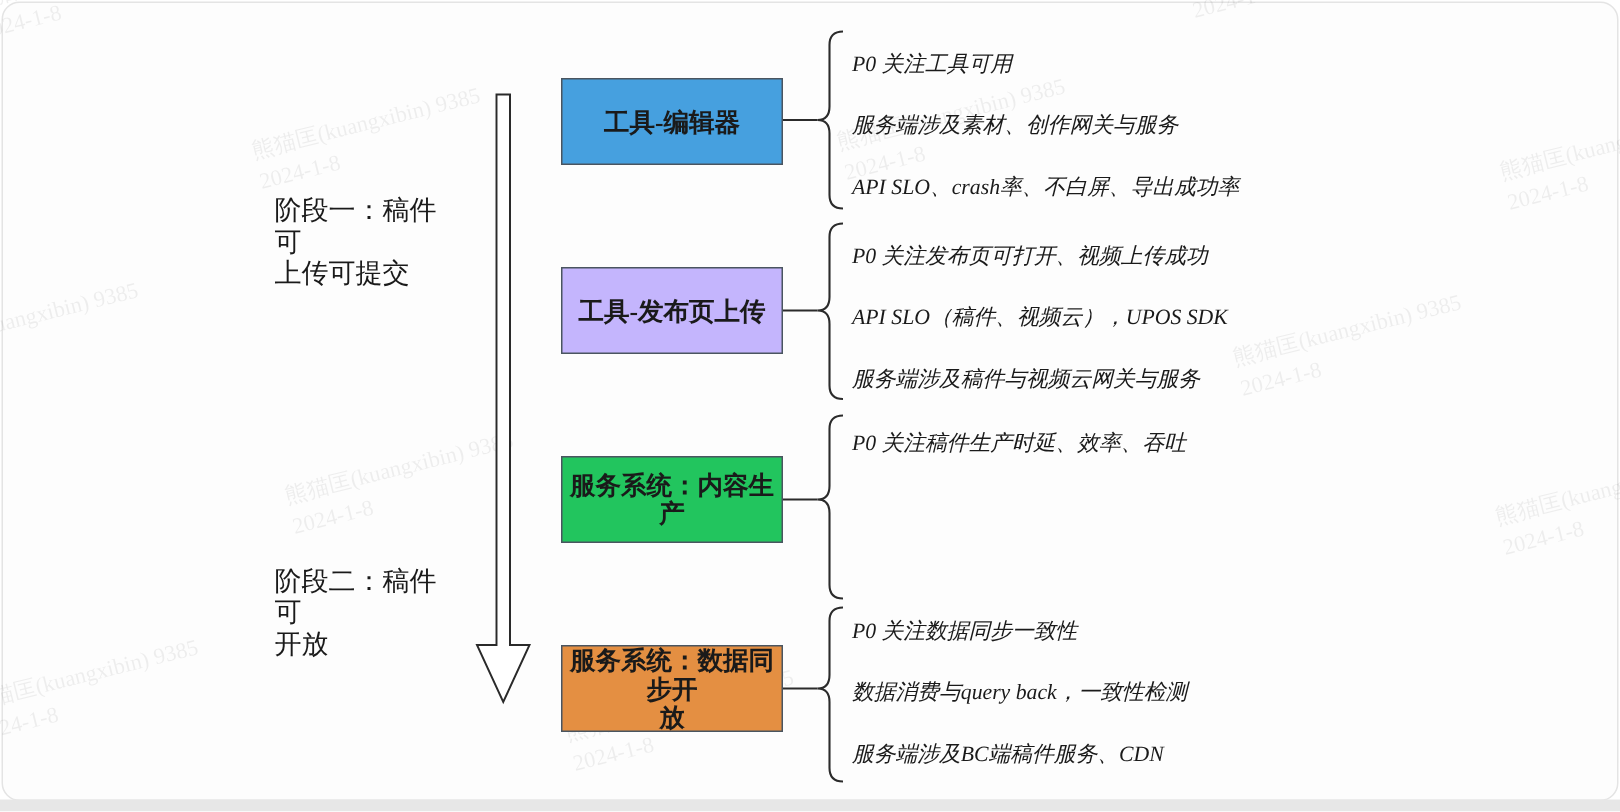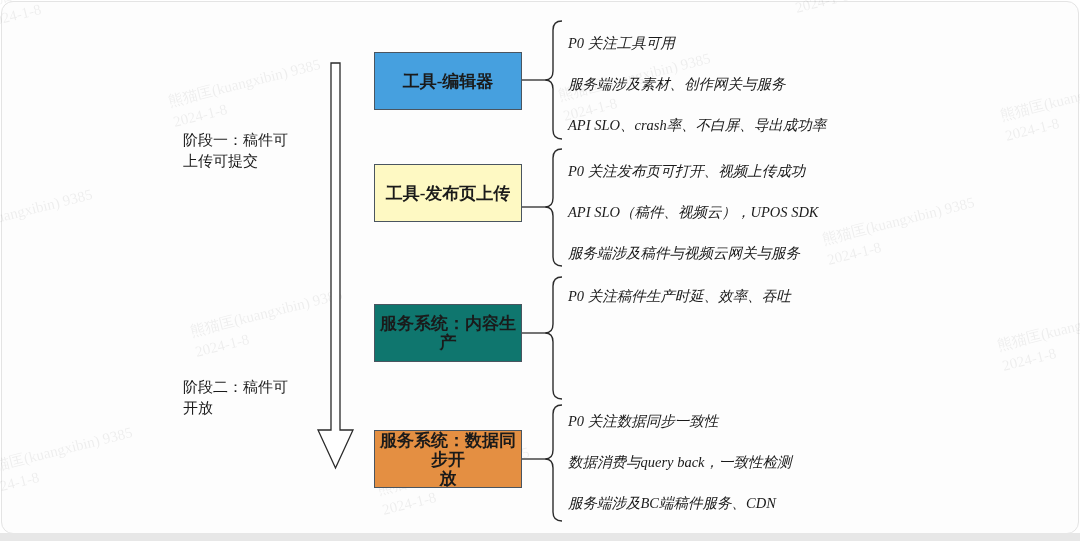--- a/index.html
+++ b/index.html
@@ -7,21 +7,21 @@
        font-family:"Liberation Serif","DejaVu Serif",serif;color:#1a1a1a;}
   .canvas{position:absolute;left:1px;top:1px;width:1076px;height:531px;
           background:#fdfdfd;border:1px solid #e4e4e4;border-radius:12px;}
   .bottom-strip{position:absolute;left:0;top:533px;width:1080px;height:8px;
                 background:#e7e7e7;}
   
   .wm{position:absolute;transform:rotate(-14deg);transform-origin:left top;
       color:#000;opacity:0.06;font-size:15px;line-height:21px;white-space:nowrap;
       pointer-events:none;}
   
-  .phase{position:absolute;left:183px;width:120px;font-size:15px;line-height:21px;
+  .phase{position:absolute;left:183px;width:120px;font-size:18px;line-height:21px;
          white-space:pre-line;}
   
   .arrow-svg{position:absolute;left:310px;top:60px;}
   
   .nodebox{position:absolute;left:374px;width:148px;height:58px;
            border:1.5px solid #4a5560;display:flex;align-items:center;justify-content:center;
            text-align:center;font-size:17px;font-weight:700;line-height:19px;
            white-space:pre-line;padding:0 4px;box-sizing:border-box;}
   
   .brace-svg{position:absolute;left:522px;}
@@ -73,32 +73,32 @@
 <svg class="brace-svg" style="top:20px" width="46" height="121">
   <line x1="0" y1="60" x2="23" y2="60" stroke="#2b2b2b" stroke-width="1.3"></line>
   <path d="M40,1 Q31,1 31,10 L31,51 Q31,60 23,60 Q31,60 31,69 L31,110 Q31,119 40,119" fill="none" stroke="#2b2b2b" stroke-width="1.4"></path>
 </svg>
 <div class="items" style="top:34px">
   <div class="item">P0 关注工具可用</div>
   <div class="item">服务端涉及素材、创作网关与服务</div>
   <div class="item">API SLO、crash率、不白屏、导出成功率</div>
 </div>
 
-<div class="nodebox" style="top: 164px; background: #fef9c3;">工具-发布页上传</div>
+<div class="nodebox" style="top: 178px; background: #c4b5fd;">工具-发布页上传</div>
 <svg class="brace-svg" style="top:148px" width="46" height="120">
   <line x1="0" y1="59" x2="23" y2="59" stroke="#2b2b2b" stroke-width="1.3"></line>
   <path d="M40,1 Q31,1 31,10 L31,50 Q31,59 23,59 Q31,59 31,68 L31,109 Q31,118 40,118" fill="none" stroke="#2b2b2b" stroke-width="1.4"></path>
 </svg>
 <div class="items" style="top:162px">
   <div class="item">P0 关注发布页可打开、视频上传成功</div>
   <div class="item">API SLO（稿件、视频云），UPOS SDK</div>
   <div class="item">服务端涉及稿件与视频云网关与服务</div>
 </div>
 
-<div class="nodebox" style="top: 304px; background: #0f766e;">服务系统：内容生产</div>
+<div class="nodebox" style="top: 304px; background: #22c55e;">服务系统：内容生产</div>
 <svg class="brace-svg" style="top:276px" width="46" height="125">
   <line x1="0" y1="57" x2="23" y2="57" stroke="#2b2b2b" stroke-width="1.3"></line>
   <path d="M40,1 Q31,1 31,10 L31,48 Q31,57 23,57 Q31,57 31,66 L31,114 Q31,123 40,123" fill="none" stroke="#2b2b2b" stroke-width="1.4"></path>
 </svg>
 <div class="items" style="top:287px">
   <div class="item">P0 关注稿件生产时延、效率、吞吐</div>
 </div>
 
 <div class="nodebox" style="top: 430px; background: rgb(228, 143, 66); font-family: Liberation Serif, serif;">服务系统：数据同步开
 放</div>

